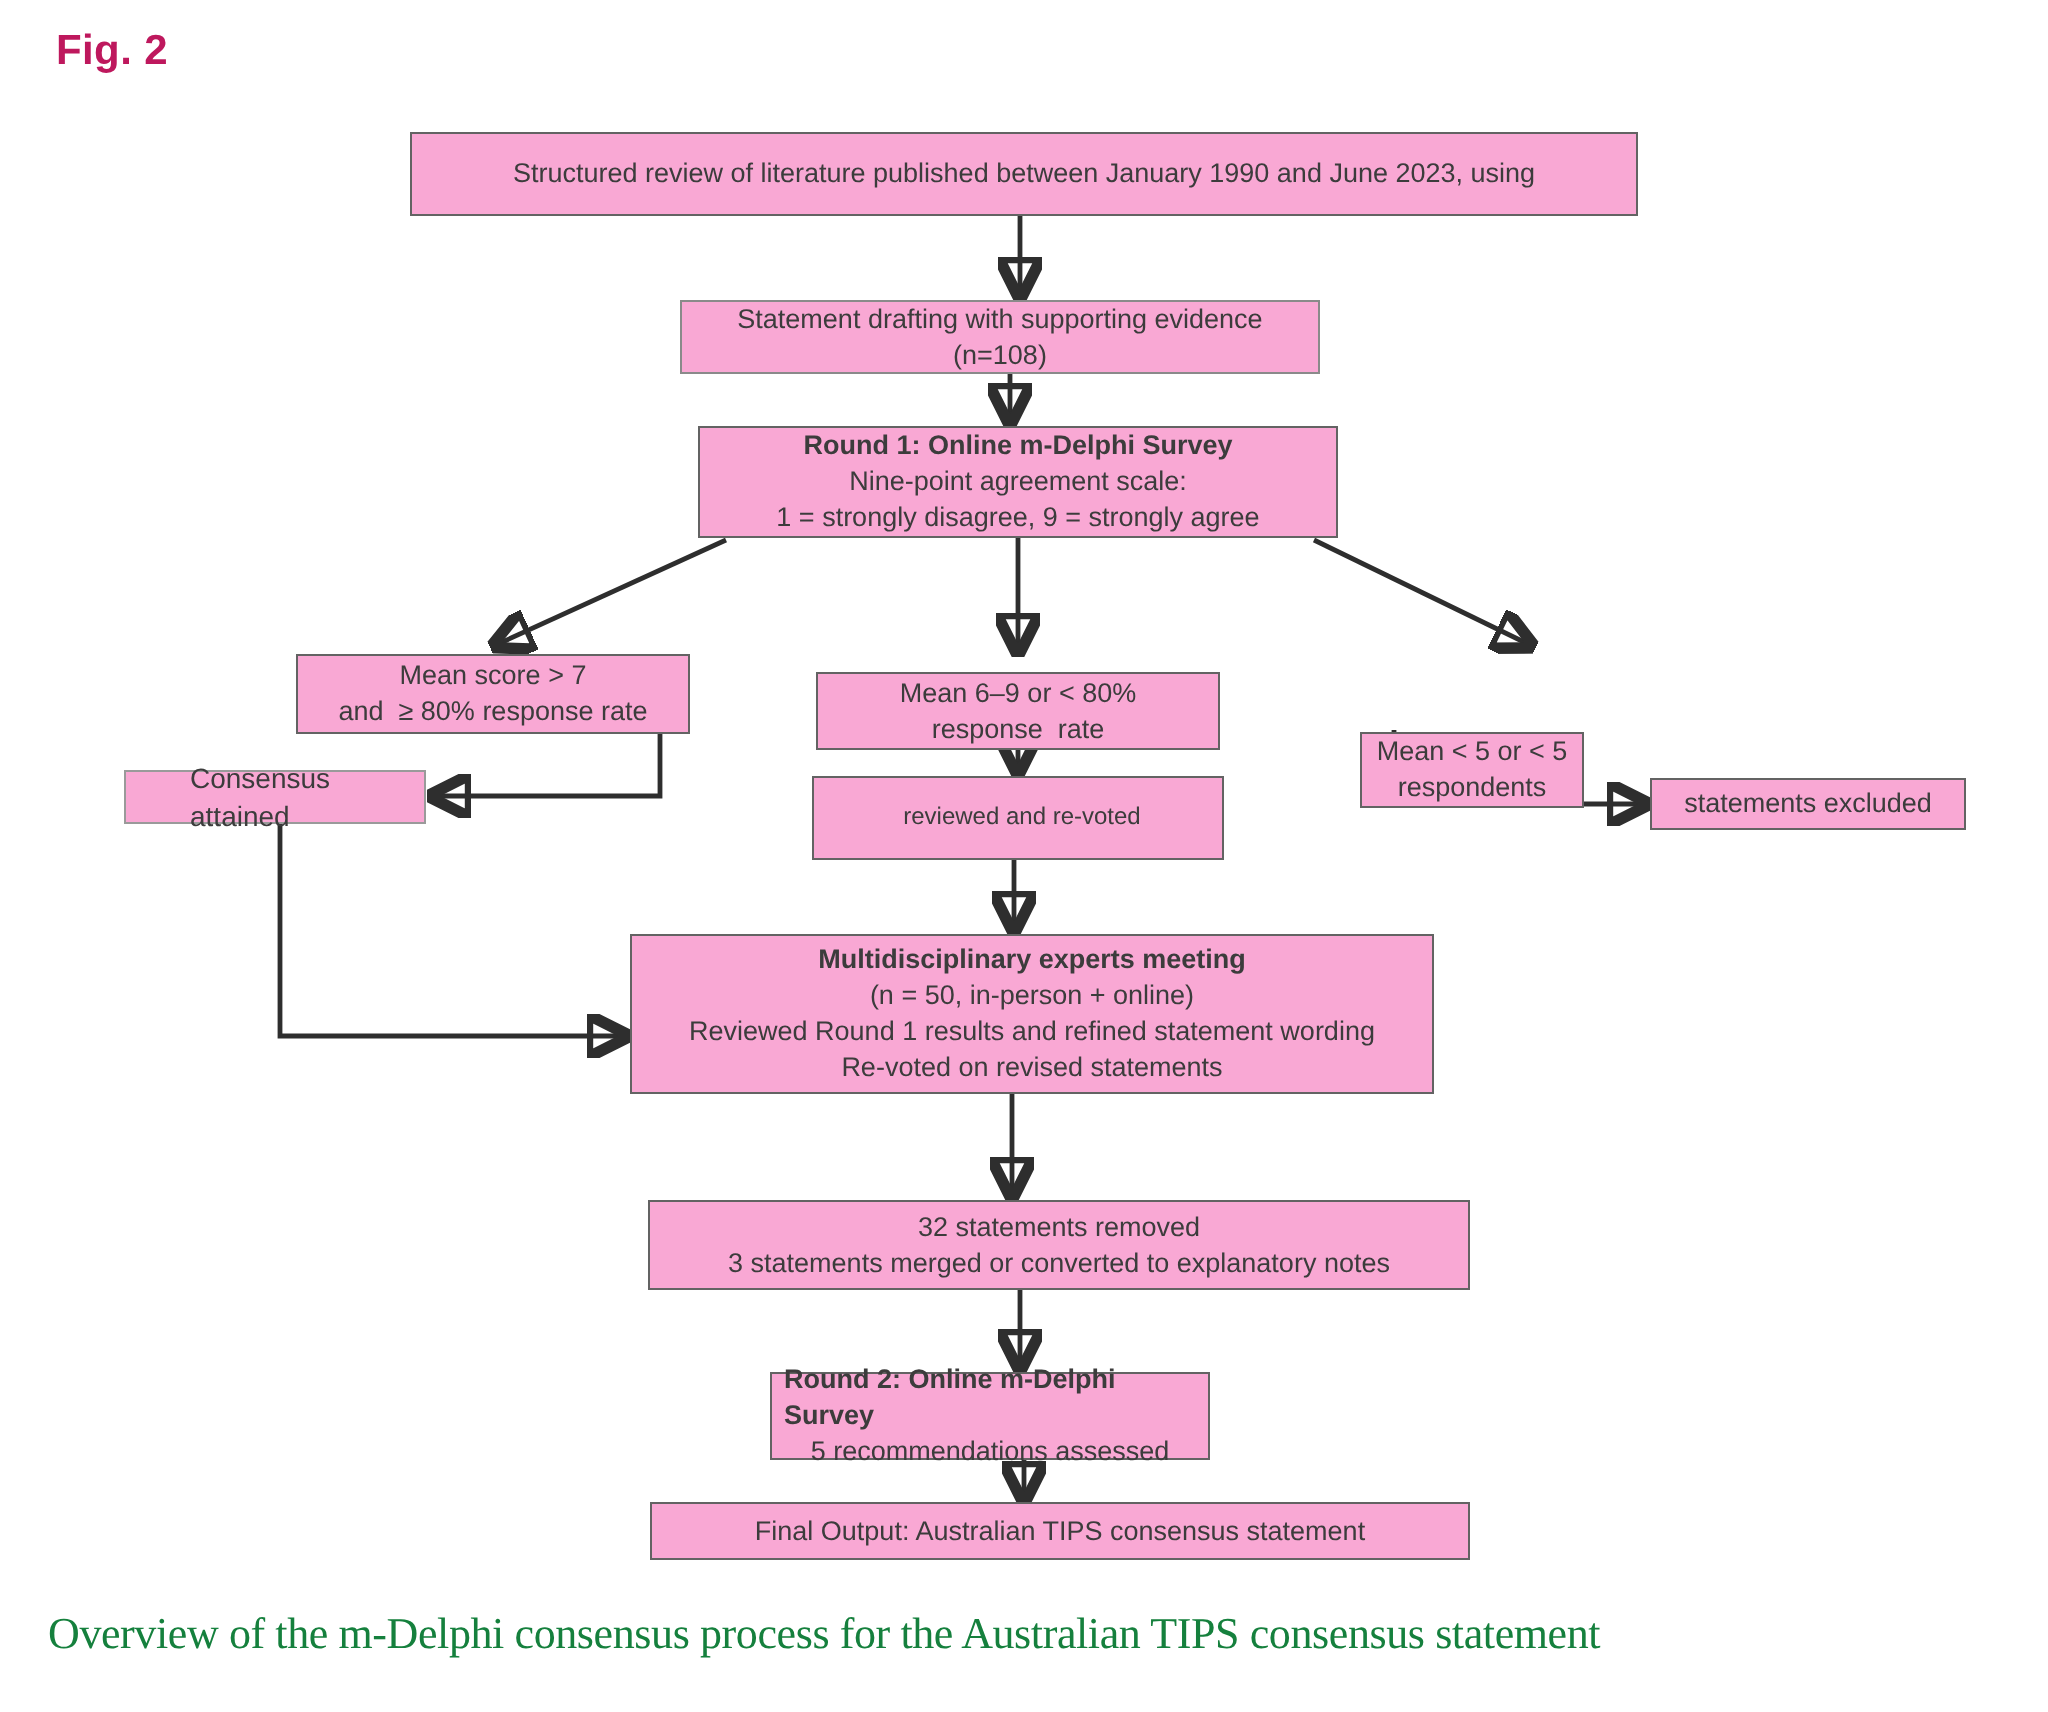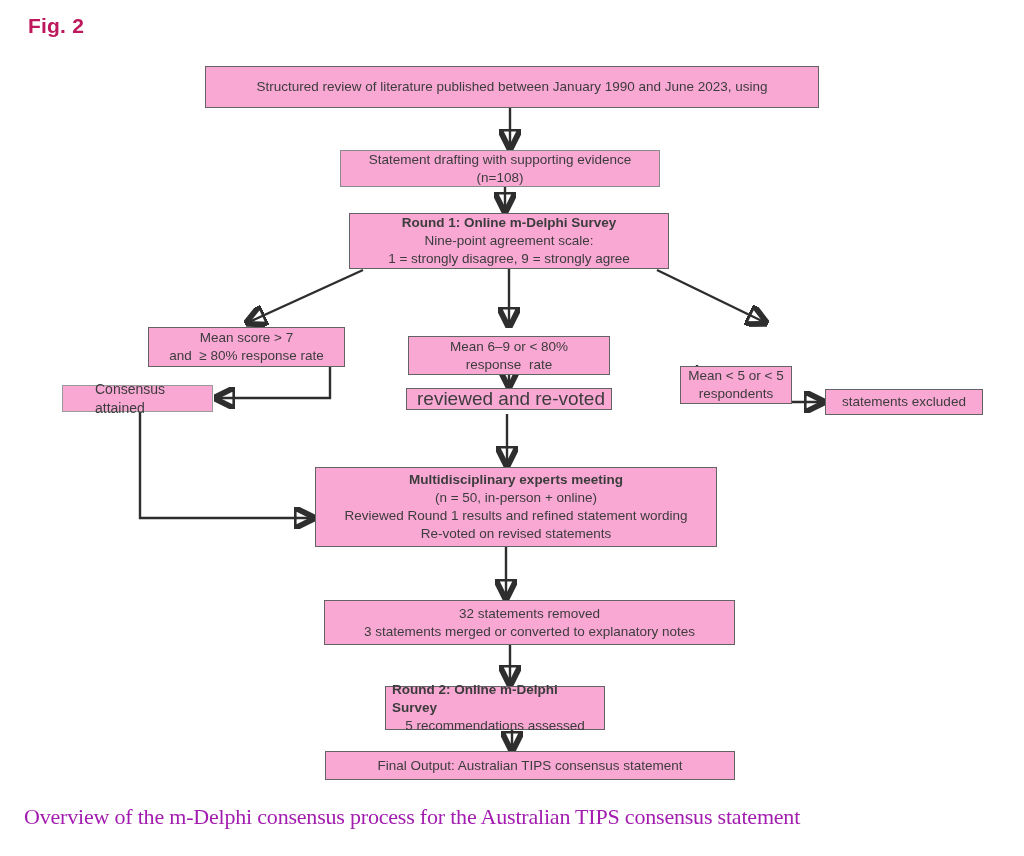--- a/index.html
+++ b/index.html
@@ -1,34 +1,34 @@
 <!DOCTYPE html>
 <html><head>
 <meta charset="utf-8">
 <style>
   html,body{margin:0;padding:0;background:#ffffff;}
   #page{position:relative;width:1024px;height:856px;background:#ffffff;overflow:hidden;
         font-family:"Liberation Sans", sans-serif;}
   #fig-label{position:absolute;left:28px;top:14px;font-size:21px;font-weight:bold;
         color:#be185d;letter-spacing:0.2px;}
   #caption{position:absolute;left:24px;top:804px;width:980px;font-family:"Liberation Serif", serif;
-        font-size:22px;color:#a21caf;letter-spacing:-0.2px;}
+        font-size:22px;color:#15803d;letter-spacing:-0.2px;}
   .node{position:absolute;background:#f9a8d4;border:1.5px solid #636363;color:#3c3c3c;
         display:flex;flex-direction:column;justify-content:center;align-items:center;
         text-align:left;font-size:13.5px;line-height:1.32;box-sizing:border-box;padding:2px 6px;}
   .node .bold{font-weight:bold;}
   
   #n-lit      {left:205px;top:66px;  width:614px;height:42px;}
   #n-draft    {left:340px;top:150px; width:320px;height:37px;border-color:#8a8a8a;}
   #n-round1   {left:349px;top:213px; width:320px;height:56px;}
   #n-meanhigh {left:148px;top:327px; width:197px;height:40px;}
   #n-meanmid  {left:408px;top:336px; width:202px;height:39px;}
   #n-meanlow  {left:680px;top:338px; width:112px;height:38px;margin-top:28px;}
   #n-consensus{left:62px; top:385px; width:151px;height:27px;border-color:#9a9a9a;border-width:1.2px;font-size:14px;padding-left:32px;}
-  #n-revote   {left:406px;top:388px; width:206px;height:22px;font-size:19px;padding-left:10px;}
+  #n-revote   {left:406px;top:388px; width:206px;height:42px;font-size:12px;padding-left:10px;}
   #n-excluded {left:825px;top:389px; width:158px;height:26px;}
   #n-meeting  {left:315px;top:467px; width:402px;height:80px;}
   #n-removed  {left:324px;top:600px; width:411px;height:45px;}
   #n-round2   {left:385px;top:686px; width:220px;height:44px;}
   #n-final    {left:325px;top:751px; width:410px;height:29px;}
   #arrow-layer{position:absolute;left:0;top:0;width:1024px;height:856px;pointer-events:none;}
   #arrow-layer path, #arrow-layer line, #arrow-layer polyline{
         stroke:#2e2e2e;stroke-width:2.4;fill:none;}
 </style>
 </head>

